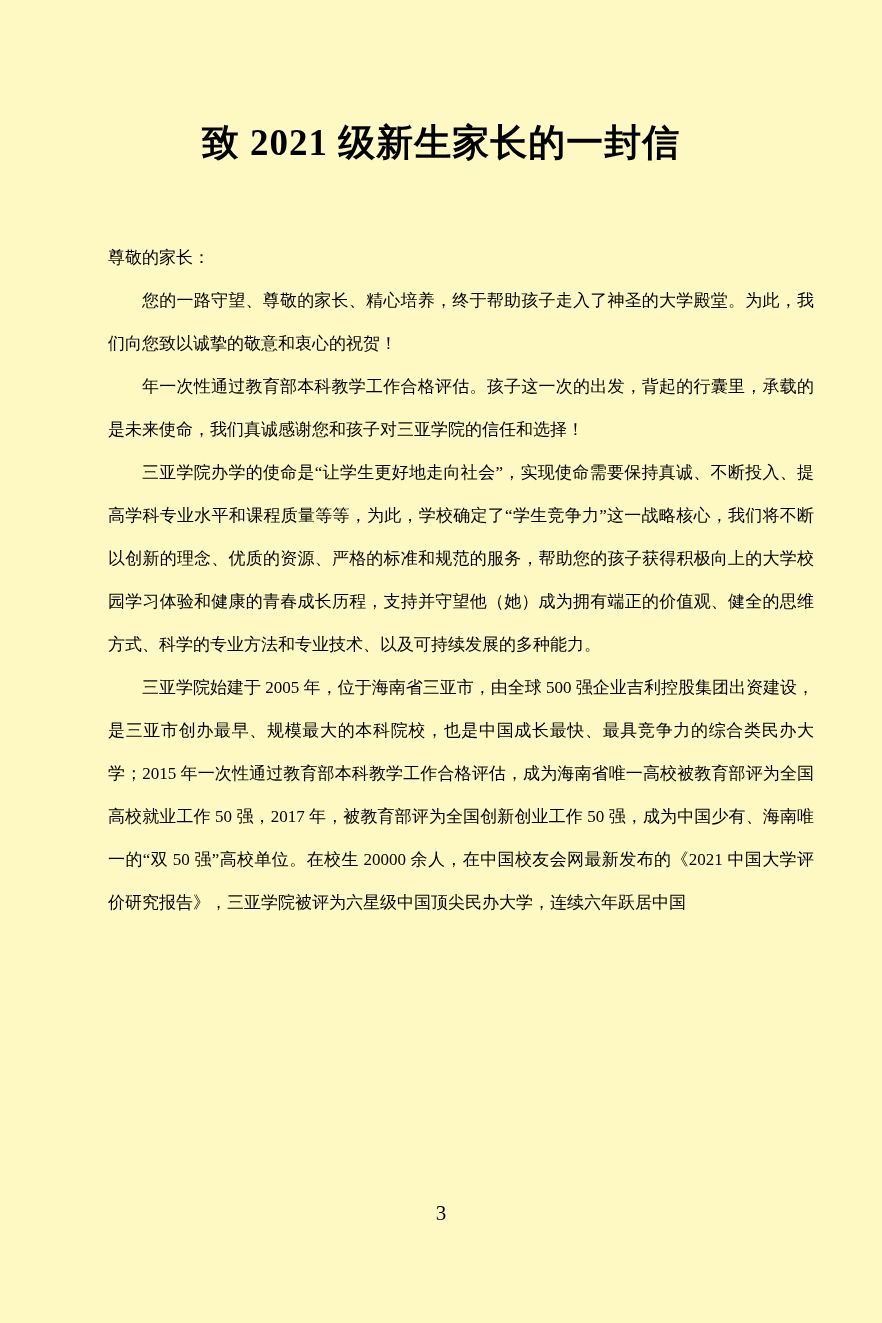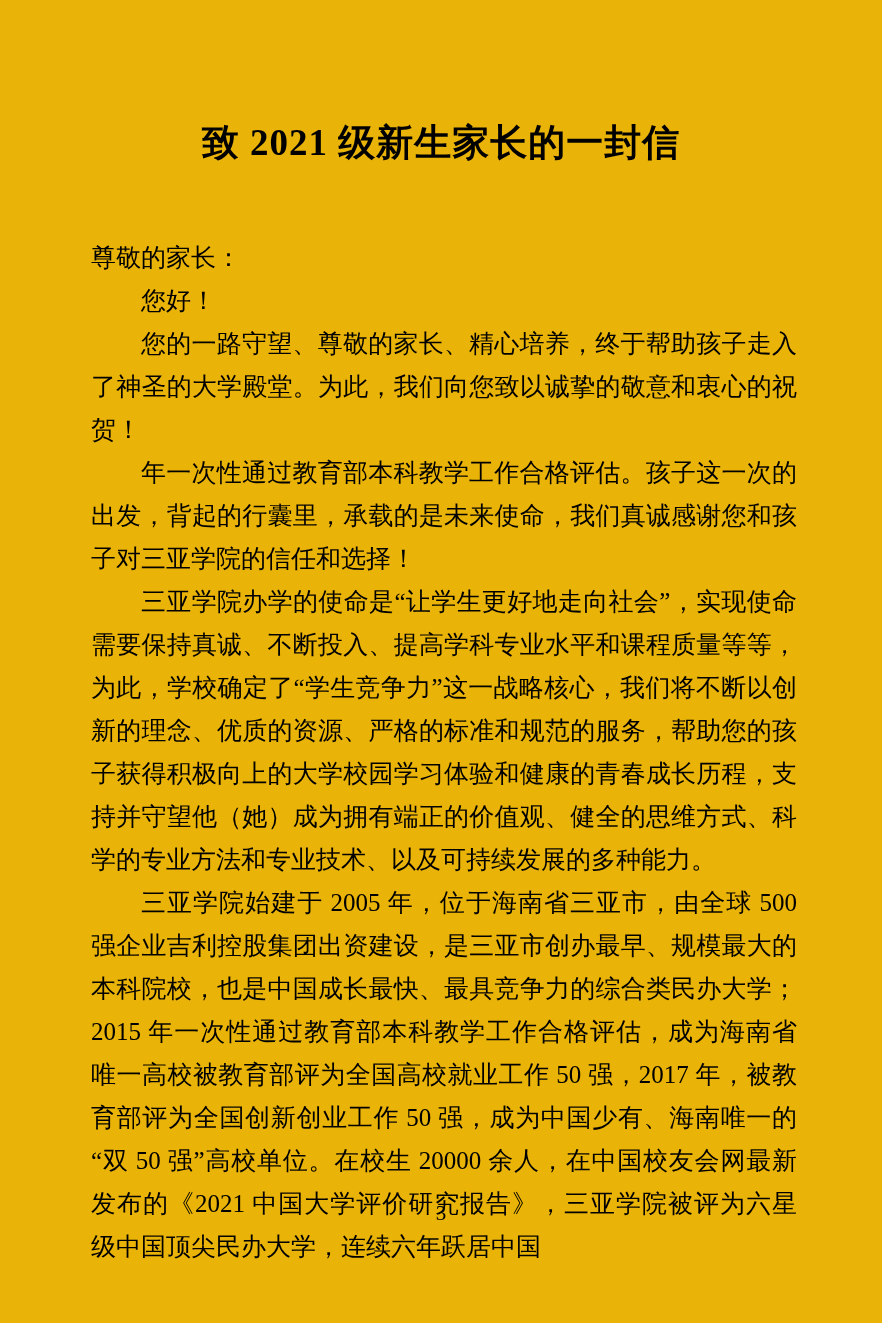--- a/index.html
+++ b/index.html
@@ -4,42 +4,42 @@
 <style>
   html, body {
     margin: 0;
     padding: 0;
     background: #ffffff;
   }
   .page {
     position: relative;
     width: 882px;
     height: 1323px;
-    background: #eab308;
+    background: #fef9c3;
     color: #000000;
     font-family: "Liberation Serif", "DejaVu Serif", serif;
     overflow: hidden;
   }
   .doc-title {
     position: absolute;
     top: 118px;
     left: 0;
     width: 100%;
     text-align: center;
     font-size: 37px;
     font-weight: bold;
     letter-spacing: 1px;
     margin: 0;
   }
   .letter-body {
     position: absolute;
     top: 236px;
-    left: 91px;
+    left: 108px;
     width: 706px;
-    font-size: 25px;
+    font-size: 17px;
     line-height: 43px;
     text-align: justify;
     text-justify: inter-ideograph;
   }
   .letter-body p {
     margin: 0;
     padding: 0;
     text-indent: 2em;
   }
   .letter-body p.salutation {
@@ -58,21 +58,20 @@
 </head>
 <body>
 
 <div class="page">
 
   <h1 class="doc-title">致 2021 级新生家长的一封信</h1>
 
   <div class="letter-body">
     <p class="salutation">尊敬的家长：</p>
 
-  <p>您好！</p>
       <p>您的一路守望、尊敬的家长、精心培养，终于帮助孩子走入了神圣的大学殿堂。为此，我们向您致以诚挚的敬意和衷心的祝贺！</p>
       <p>年一次性通过教育部本科教学工作合格评估。孩子这一次的出发，背起的行囊里，承载的是未来使命，我们真诚感谢您和孩子对三亚学院的信任和选择！</p>
       <p>三亚学院办学的使命是“让学生更好地走向社会”，实现使命需要保持真诚、不断投入、提高学科专业水平和课程质量等等，为此，学校确定了“学生竞争力”这一战略核心，我们将不断以创新的理念、优质的资源、严格的标准和规范的服务，帮助您的孩子获得积极向上的大学校园学习体验和健康的青春成长历程，支持并守望他（她）成为拥有端正的价值观、健全的思维方式、科学的专业方法和专业技术、以及可持续发展的多种能力。</p>
       <p>三亚学院始建于 2005 年，位于海南省三亚市，由全球 500 强企业吉利控股集团出资建设，是三亚市创办最早、规模最大的本科院校，也是中国成长最快、最具竞争力的综合类民办大学；2015 年一次性通过教育部本科教学工作合格评估，成为海南省唯一高校被教育部评为全国高校就业工作 50 强，2017 年，被教育部评为全国创新创业工作 50 强，成为中国少有、海南唯一的“双 50 强”高校单位。在校生 20000 余人，在中国校友会网最新发布的《2021 中国大学评价研究报告》，三亚学院被评为六星级中国顶尖民办大学，连续六年跃居中国</p>
     </div>
 
   <div class="page-number">3</div>
 
 </div>
 

